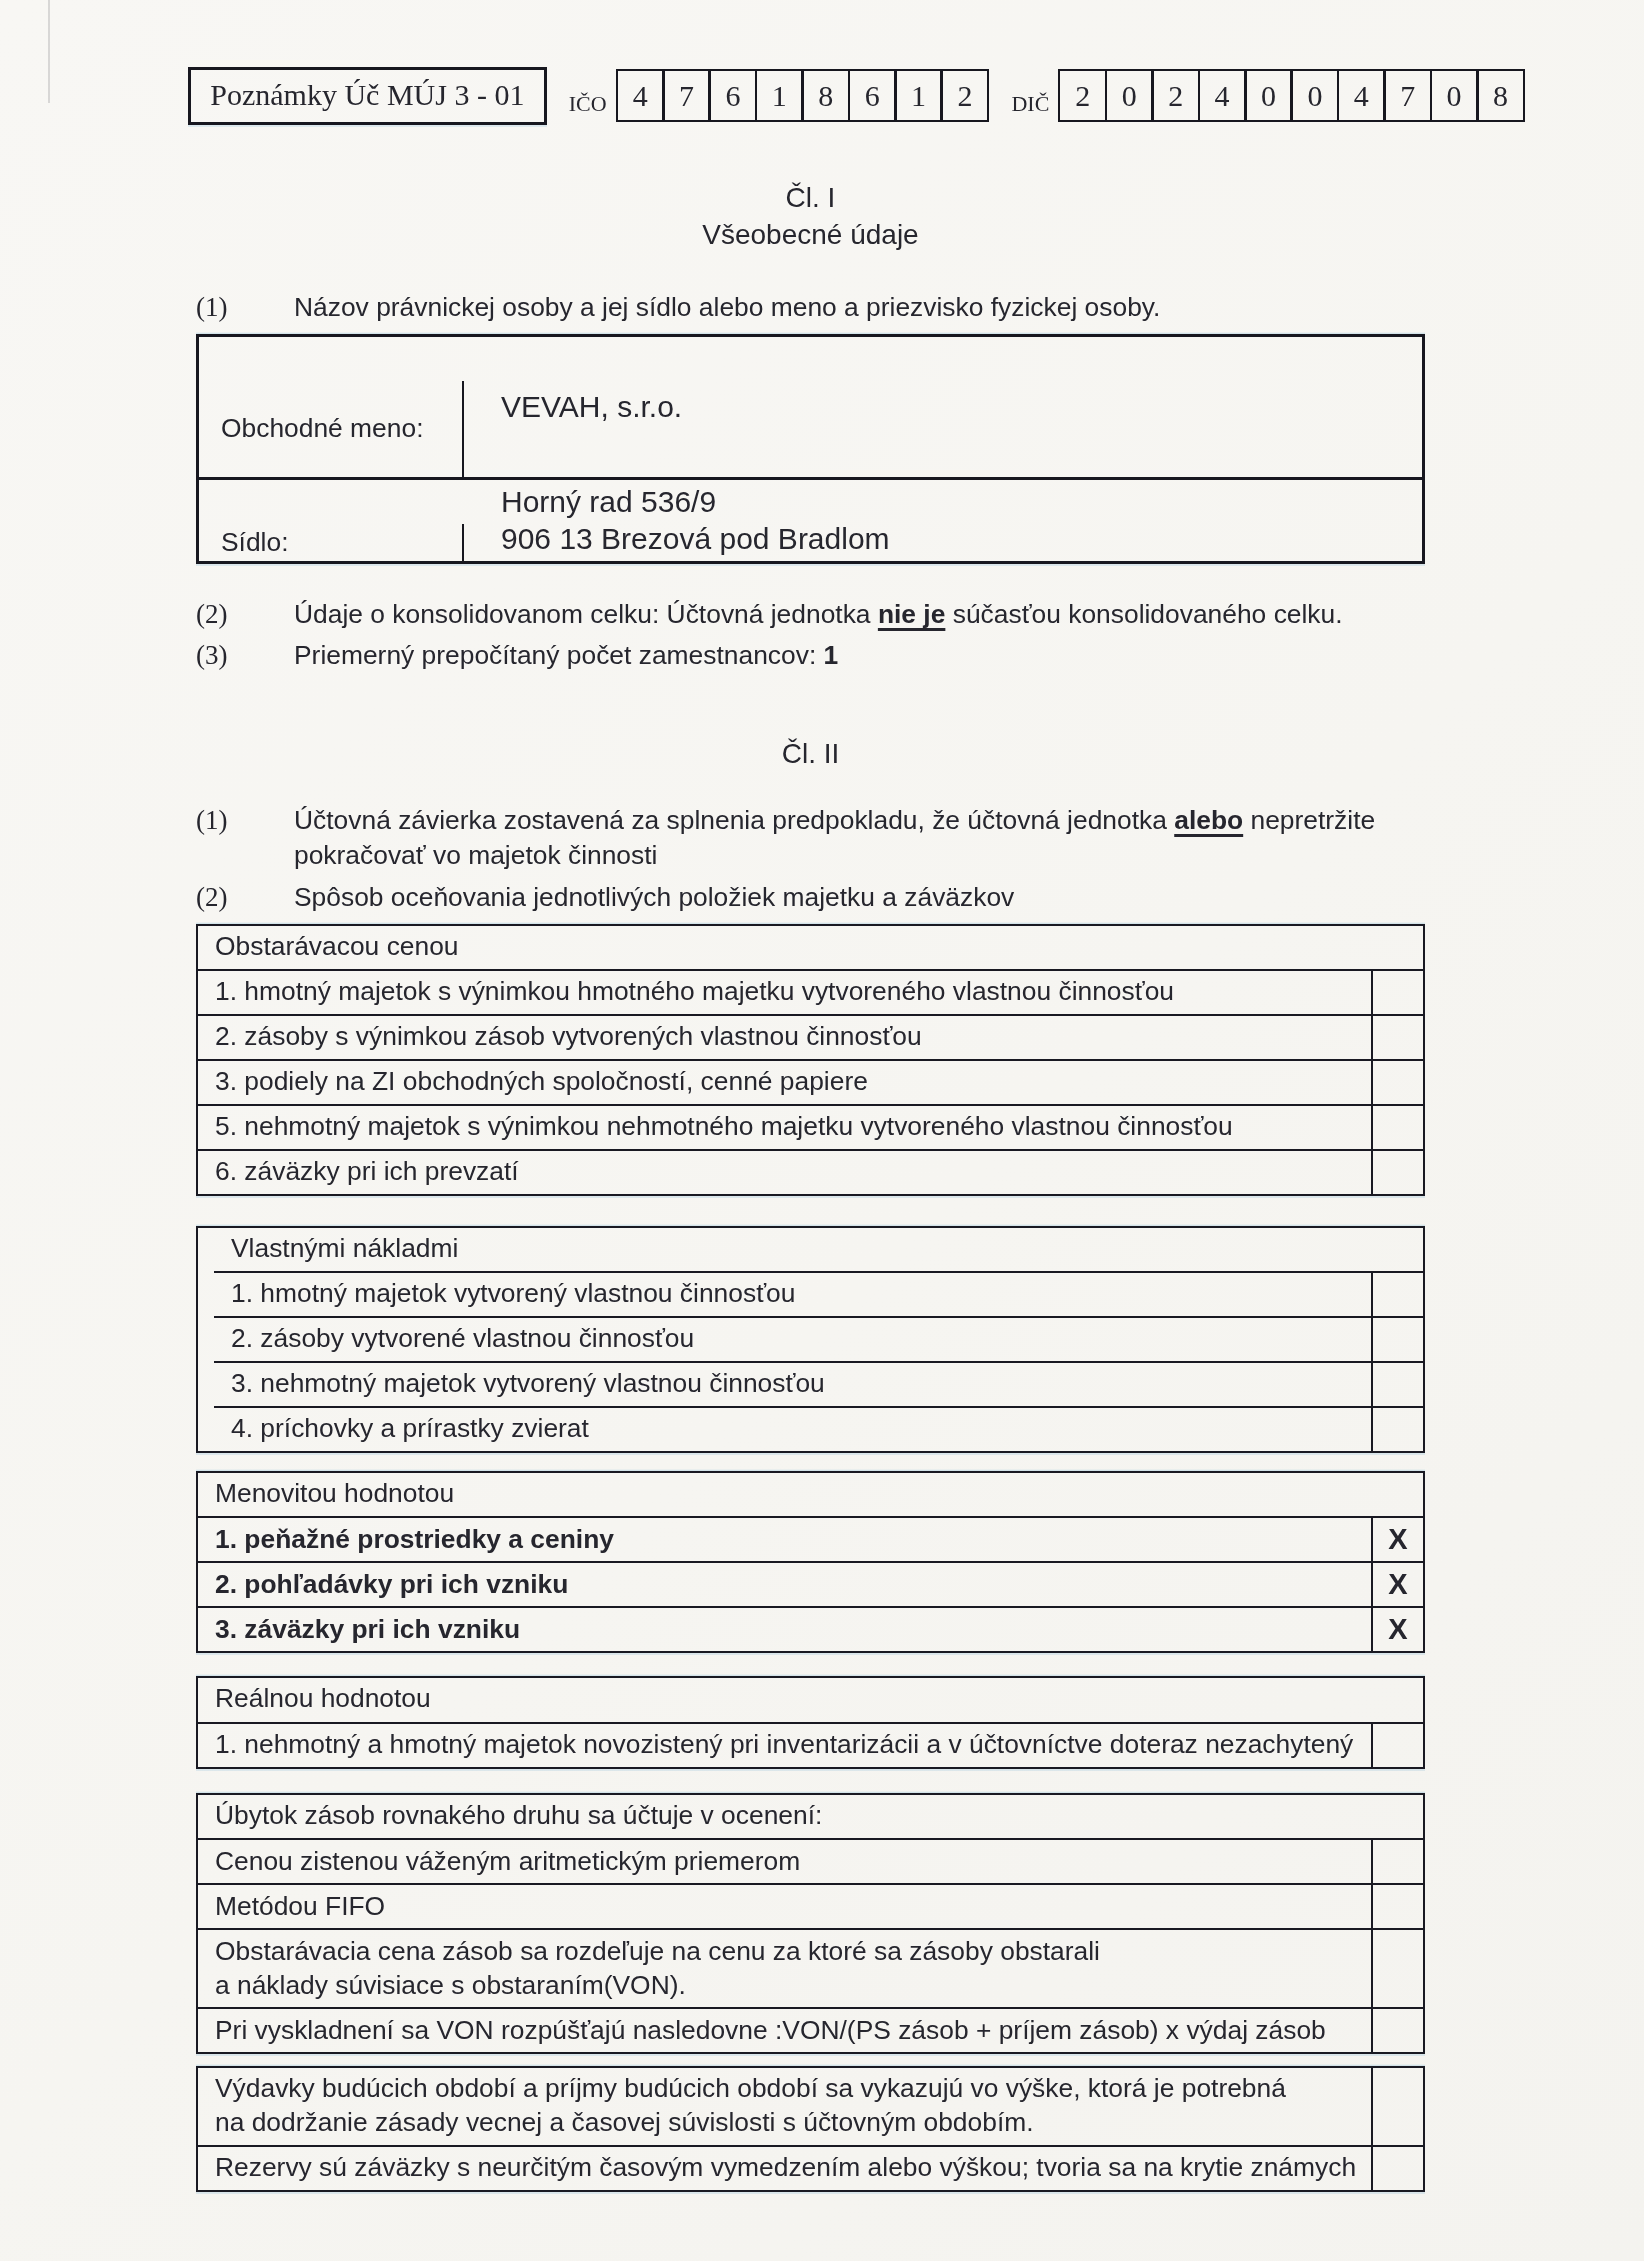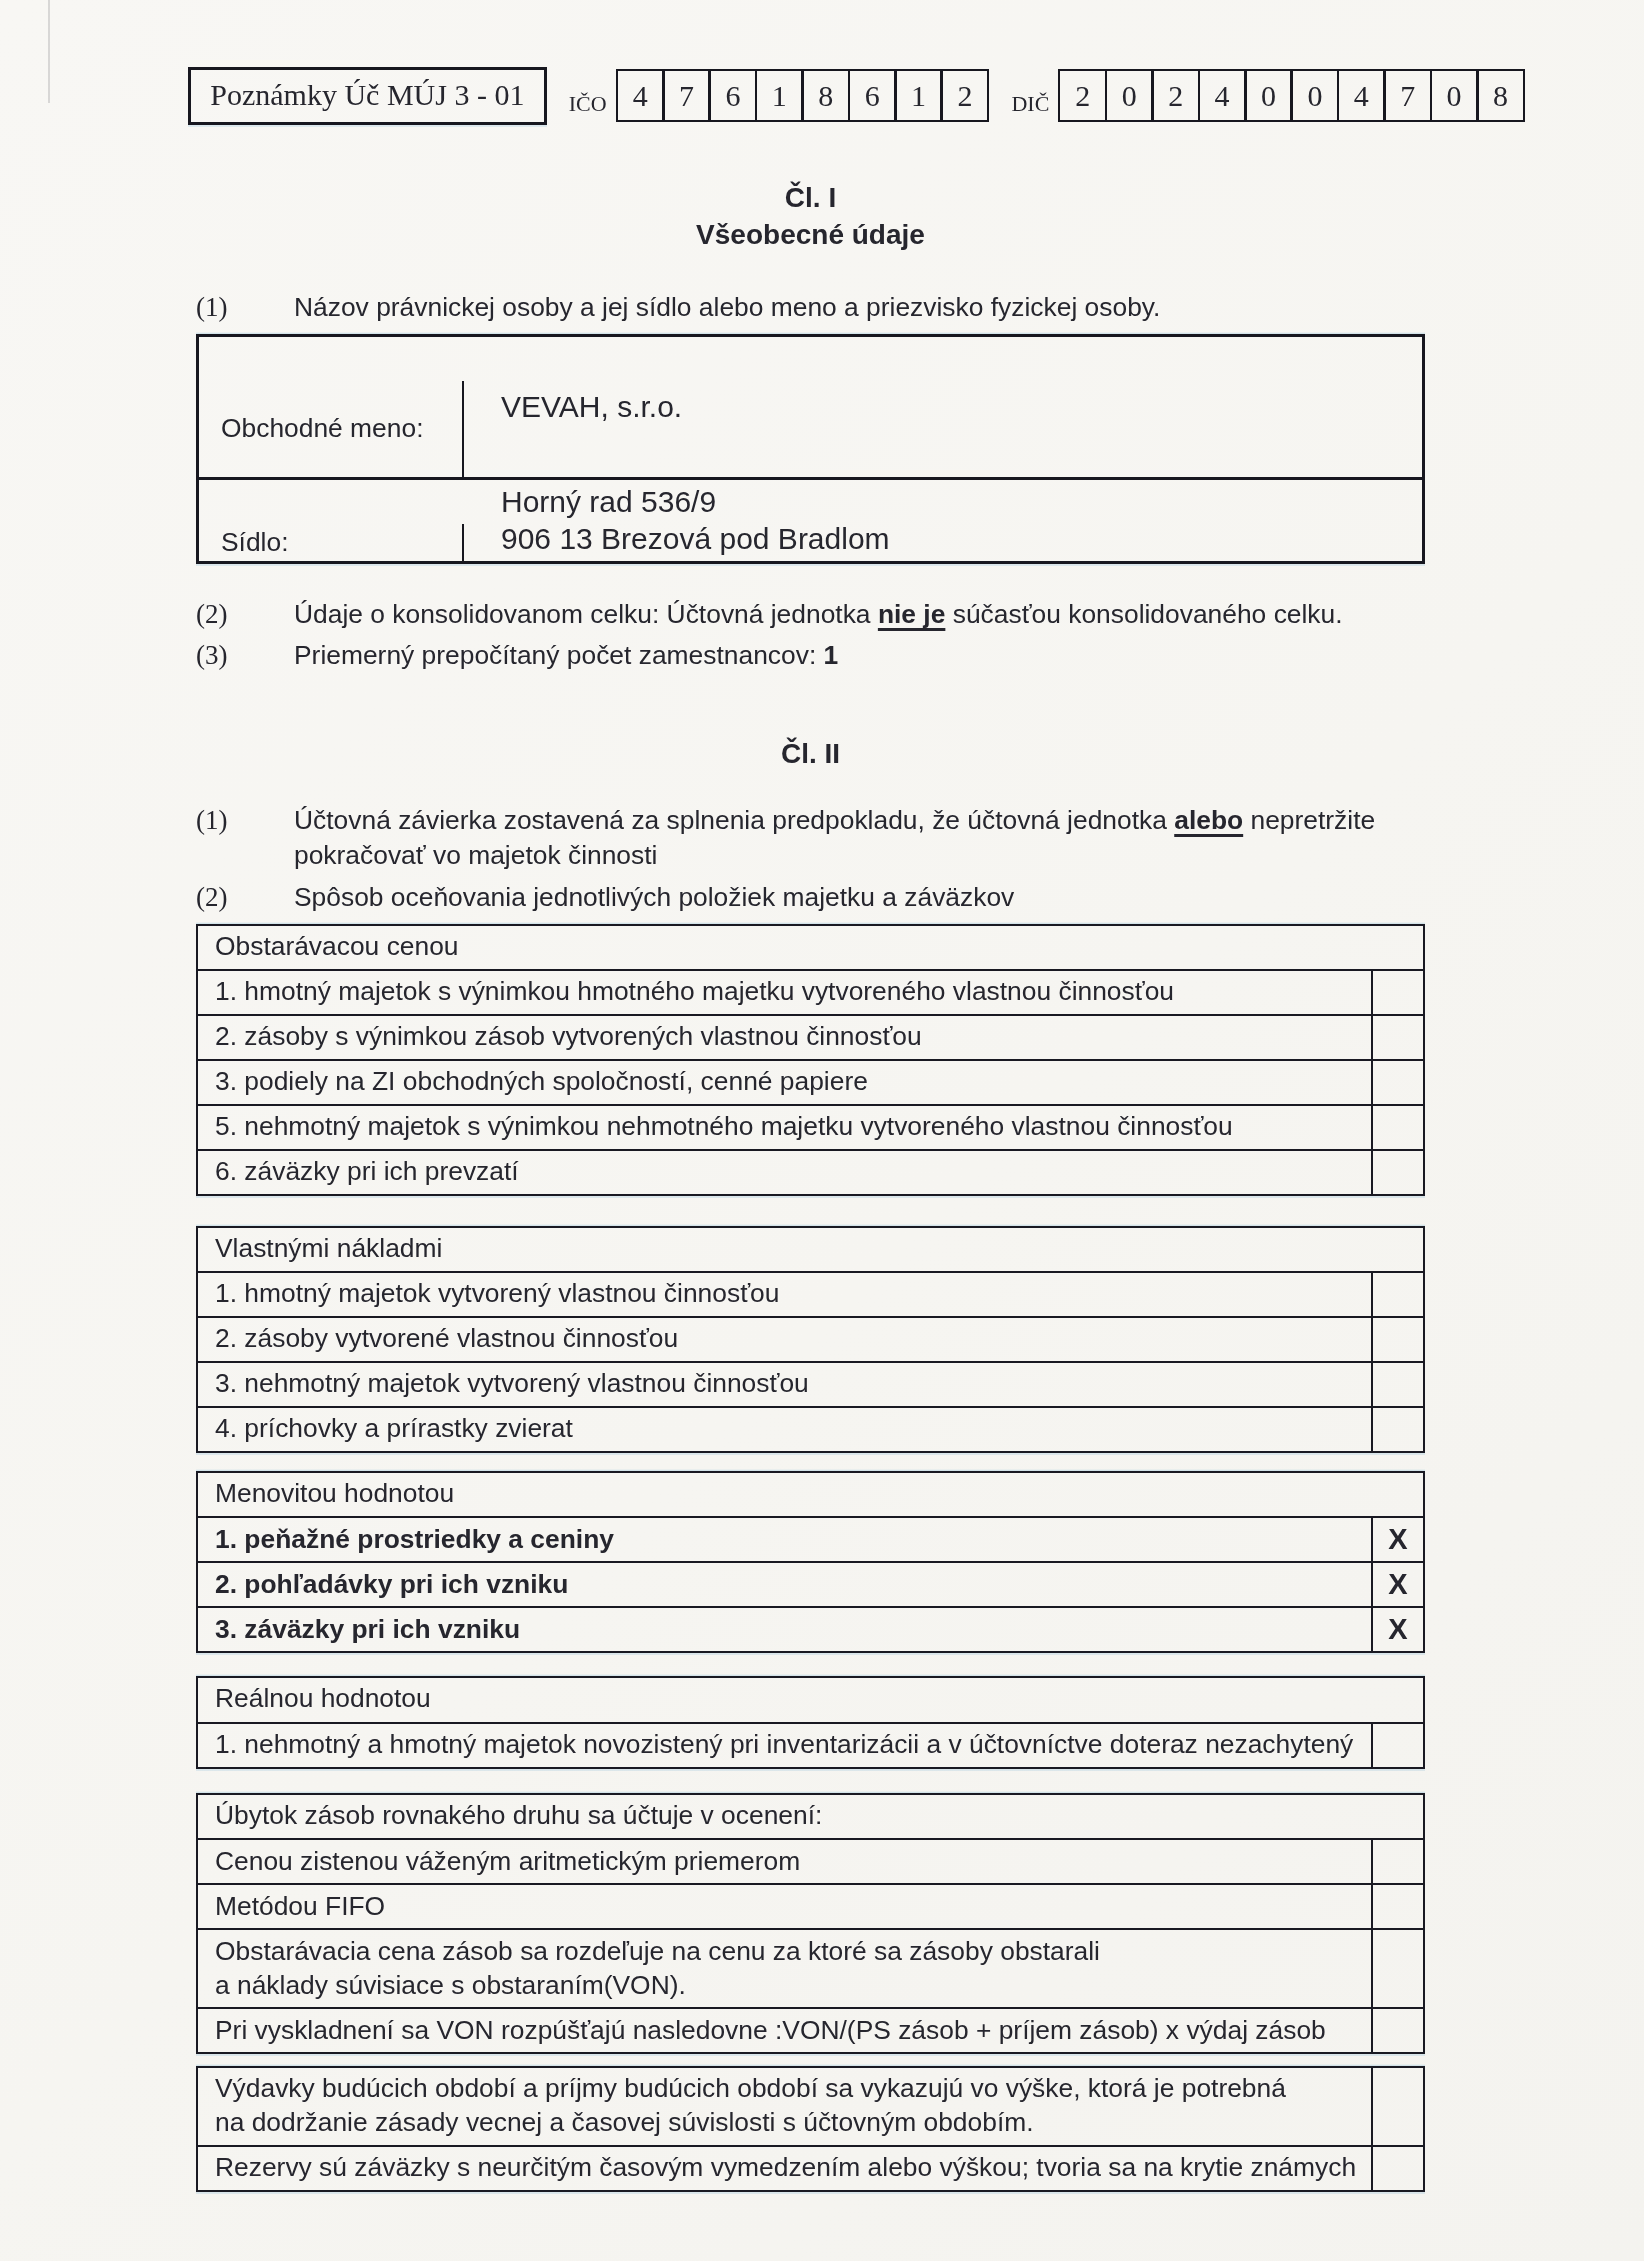--- a/index.html
+++ b/index.html
@@ -35,21 +35,21 @@
     border:2.6px solid #17171f;
     margin-left:-2.6px;
     display:flex; align-items:center; justify-content:center;
     font-family:"Liberation Serif", serif;
     font-size:30px;
   }
   .digit-row .digit-cell:first-child { margin-left:0; }
   
   .content { margin:0 219px 0 196px; }
   .art-title {
-    text-align:center; font-weight:bold;
+    text-align:center; font-weight:normal;
     font-size:28px; line-height:37px;
   }
   .art1-title { margin-top:54px; }
   .art2-title { margin-top:62px; }
   .item { display:flex; align-items:flex-start; margin-top:0; }
   .item .inum {
     width:98px; flex:none;
     font-family:"Liberation Serif", serif;
     font-size:27px; line-height:35px;
   }
@@ -90,21 +90,21 @@
   .tcell.txt { flex:1; padding:3.2px 13px 5.8px 17px;border-radius:20px; }
   .tline { line-height:34px; }
   .trow.bold .tline { font-weight:bold; }
   .tcell.chk {
     width:50px; flex:none;
     border-left:2.6px solid #191922;
     display:flex; align-items:center; justify-content:center;
     font-weight:bold; font-size:29px;
   }
   .t-acquisition { margin-top:9px; }
-  .t-own        { margin-top:30px; }
+  .t-own        { margin-top:30px;padding-left:16px; }
   .t-nominal    { margin-top:18px; }
   .t-real       { margin-top:23px; }
   .t-depletion  { margin-top:24.5px; }
   .t-misc       { margin-top:11.6px; }
   
   .scan-mark { position:absolute; left:48px; top:0; width:1.9px; height:103px; background:rgba(120,120,125,.25); }
 </style>
 </head>
 <body>
 

